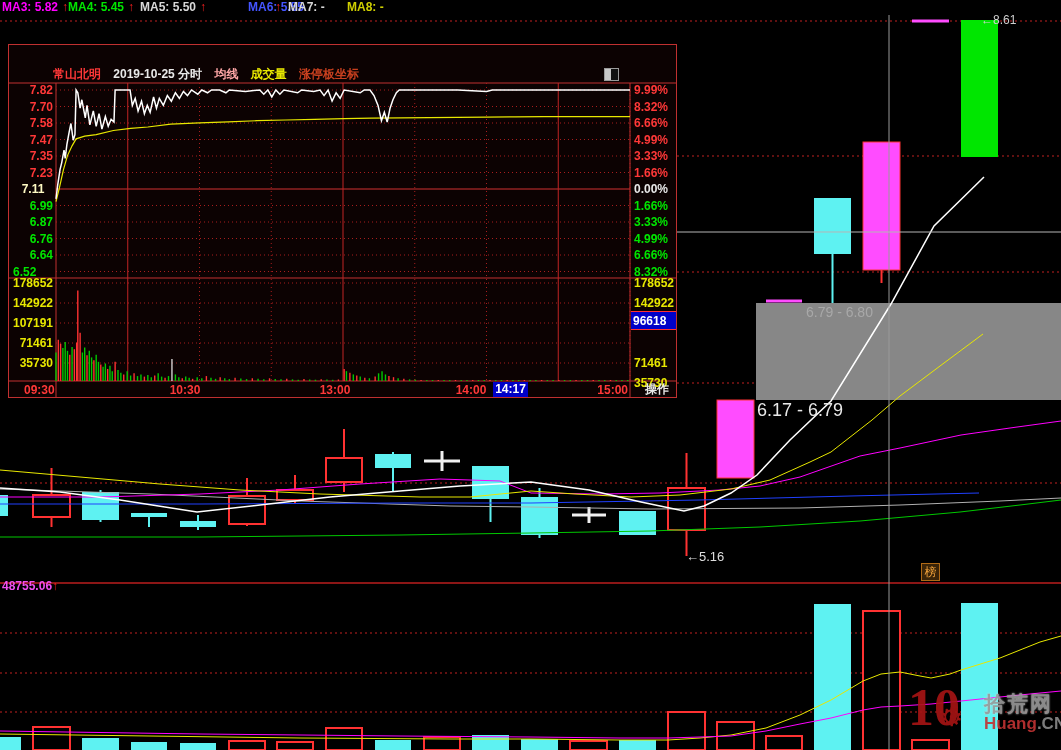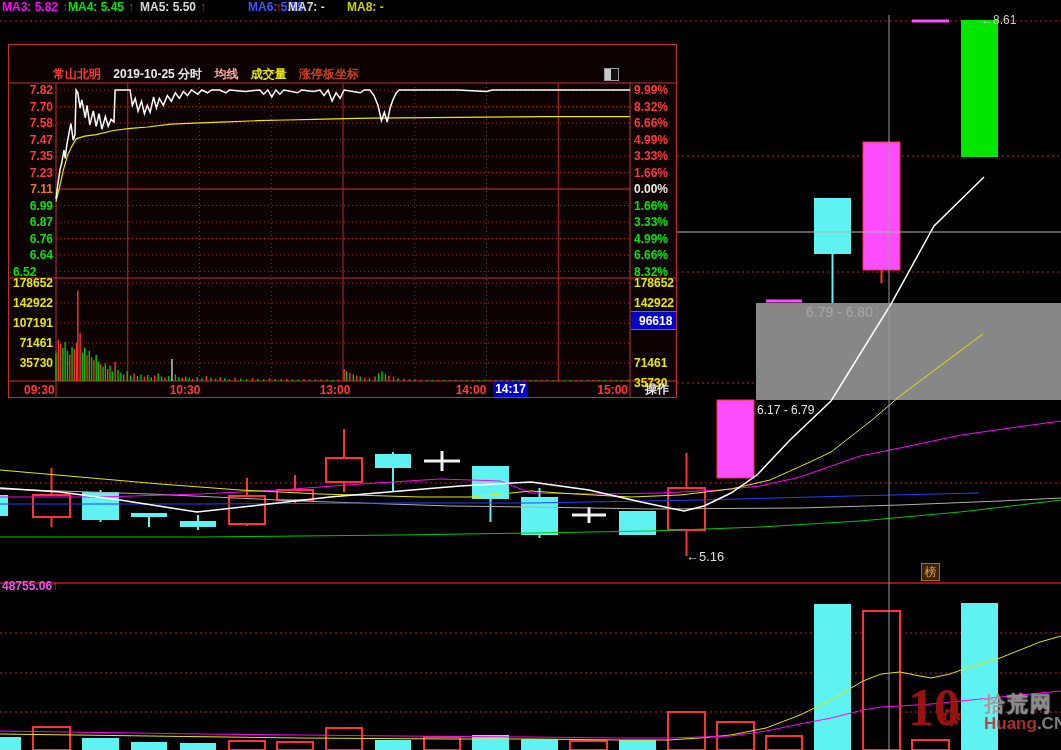--- a/index.html
+++ b/index.html
@@ -20,21 +20,21 @@
   #ow-min{position:absolute;right:22px;top:0;width:16px;text-align:center;color:#f5d9d9;cursor:default;}
   #ow-close{position:absolute;right:3px;top:0;width:16px;text-align:center;color:#f5d9d9;cursor:default;}
   #ow-toolbar{position:absolute;left:0;top:20px;width:100%;height:18px;font-size:12px;line-height:18px;font-weight:bold;}
   #ow-toolbar span{margin-right:9px;}
   #ow-paneicon{position:absolute;right:48px;top:3px;width:13px;height:11px;border:1px solid #9a9a9a;background:#111;}
   #ow-paneicon i{display:block;width:6px;height:11px;background:#c8c8c8;}
   #intraday-svg{position:absolute;left:0;top:0;}
   .ow-lbl{position:absolute;font-size:12px;font-weight:bold;white-space:nowrap;z-index:4;}
   #vol-highlight{position:absolute;left:622px;top:266px;width:45px;height:19px;background:#0000c8;
                  border-top:1px solid #ff3030;border-bottom:1px solid #ff3030;color:#fff;
-                 font-size:12px;font-weight:bold;line-height:19px;text-align:left;padding-left:8px;box-sizing:border-box;z-index:5;}
+                 font-size:12px;font-weight:bold;line-height:19px;text-align:left;padding-left:2px;box-sizing:border-box;z-index:5;}
   #time-highlight{position:absolute;left:484px;top:337px;width:35px;height:15px;background:#0000c8;color:#fff;
                   font-size:12px;font-weight:bold;line-height:15px;text-align:center;z-index:5;}
   #action-btn{position:absolute;left:629px;top:337px;width:38px;height:15px;color:#e8e8e8;
               font-size:12px;font-weight:bold;line-height:15px;text-align:center;z-index:5;}
   
   #gap-box-label{color:#a8a8a8;font-size:14px;}
   #rank-badge{position:absolute;left:921px;top:563px;width:17px;height:16px;background:#3a2408;
               border:1px solid #b06a16;color:#f0a23c;font-size:12px;line-height:16px;text-align:center;z-index:5;}
   #volmax-label{color:#f050f0;font-weight:bold;}
   
@@ -144,21 +144,21 @@
       <rect x="912" y="740" width="37" height="10" fill="#000" stroke="#ff3232" stroke-width="2"></rect>
       <rect x="961" y="603" width="37" height="147" fill="#5ef2f2"></rect>
       <polyline points="0,734 150,736 300,738 450,739 531,739 619,740 668,740 700,738 731,735 766,728 800,715 831,700 863,681 881,674 900,672 920,676 931,678 950,674 961,670 1000,658 1040,642 1061,636" fill="none" stroke="#e8e800" stroke-width="1"></polyline>
       <polyline points="0,731 200,734 400,736 531,737 619,738 668,738 700,737 731,736 766,731 800,724 831,718 863,710 881,707 900,706 931,704 961,701 1000,697 1040,693 1061,691" fill="none" stroke="#ff00ff" stroke-width="1"></polyline>
       <line x1="889" y1="15" x2="889" y2="750" stroke="#999" stroke-width="1"></line>
       <line x1="677" y1="232" x2="1061" y2="232" stroke="#b5b5b5" stroke-width="1"></line>
     </svg>
 
   <div class="abslbl" style="left:981px;top:13px;color:#cfcfcf;">←8.61</div>
   <div class="abslbl" id="gap-box-label" style="left:806px;top:305px;">6.79 - 6.80</div>
-  <div class="abslbl" style="left:757px;top:403px;color:#e8e8e8;font-size:12px;">6.17 - 6.79</div>
+  <div class="abslbl" style="left:757px;top:403px;color:#e8e8e8;font-size:18px;">6.17 - 6.79</div>
   <div class="abslbl" style="left:686px;top:550px;color:#dedede;font-size:13px;">←5.16</div>
   <div id="rank-badge">榜</div>
   <div class="abslbl" style="left:2px;top:579px;"><span id="volmax-label">48755.06</span><span class="up-arrow">↑</span></div>
 
   <div id="overlay-win">
     <div id="ow-toolbar">
       <span style="margin-left: 44px; color: rgb(255, 56, 56); text-align: right;">常山北明</span>
       <span style="color: rgb(232, 232, 232);">2019-10-25 分时</span>
       <span style="color: #fca5a5;">均线</span>
       <span style="color: rgb(232, 232, 0);">成交量</span>
@@ -333,21 +333,21 @@
         <polyline points="47,156.69230769230774 50.444,142.7307692307692 54.462,124.58076923076922 58.480000000000004,110.61923076923081 63.072,100.84615384615387 67.09,93.86538461538466 75.7,91.07307692307691 87.18,89.67692307692309 104.4,85.48846153846151 121.62,83.3942307692308 138.84,81.99807692307698 161.8,79.20576923076922 190.5,77.8096153846154 219.2,76.83230769230777 247.89999999999998,75.71538461538469 276.6,75.01730769230765 305.3,74.31923076923074 335.148,73.62115384615385 362.70000000000005,73.20230769230767 391.4,72.92307692307693 420.1,72.6438461538462 448.79999999999995,72.36461538461546 477.5,72.08538461538458 506.20000000000005,71.80615384615385 534.9,71.66653846153855 563.6,71.52692307692311 621,71.52692307692311" fill="none" stroke="#e8e800" stroke-width="1.2"></polyline>
         <polyline points="47,153.89999999999998 48.722,139.93846153846158 51.018,124.58076923076922 52.74,117.60000000000002 55.036,105.03461538461542 56.184,113.41153846153844 57.906,99.45000000000005 60.202,86.88461538461546 61.924,78.50769230769231 64.22,95.26153846153846 65.94200000000001,89.67692307692309 67.09,45 68.812,47.79230769230776 71.108,63.14999999999998 72.83,54.77307692307696 76.274,72.92307692307693 77.996,60.357692307692346 80.866,79.90384615384613 84.31,65.94230769230774 87.18,81.30000000000007 90.05,68.73461538461535 92.92,84.0923076923077 96.364,71.52692307692311 99.23400000000001,81.30000000000007 102.104,74.31923076923074 104.974,77.1115384615385 106.122,45 121.046,45 123.342,60.357692307692346 126.212,53.37692307692314 129.082,65.94230769230774 132.526,56.16923076923077 135.39600000000002,68.73461538461535 138.26600000000002,60.357692307692346 141.13600000000002,67.33846153846154 144.58,51.980769230769326 147.45,63.14999999999998 150.32,53.37692307692314 154.338,60.357692307692346 158.356,50.58461538461539 162.37400000000002,56.16923076923077 166.392,47.79230769230776 170.41,53.37692307692314 174.428,46.396153846153936 178.446,50.58461538461539 182.464,45 188.778,49.18846153846157 192.796,45 198.536,47.79230769230776 202.554,45 210.58999999999997,45 216.904,47.79230769230776 220.34799999999998,45 236.42000000000002,46.396153846153936 250.76999999999998,45 254.78799999999998,49.18846153846157 258.806,45 262.824,51.980769230769326 266.842,45 270.86,49.18846153846157 274.87800000000004,45 288.654,47.79230769230776 292.672,45 304.726,46.396153846153936 311.04,45 315.058,50.58461538461539 319.07599999999996,45 323.094,56.16923076923077 327.11199999999997,47.79230769230776 331.13,53.37692307692314 335.148,45 351.22,47.79230769230776 355.238,45 360.978,45 364.99600000000004,50.58461538461539 369.014,60.357692307692346 372.45799999999997,75.71538461538469 375.328,67.33846153846154 378.198,77.1115384615385 381.068,63.14999999999998 383.938,54.77307692307696 387.382,47.79230769230776 390.252,45 420.1,45 448.79999999999995,45 477.5,46.396153846153936 483.24,45 534.9,45 621,45" fill="none" stroke="#ffffff" stroke-width="1.5"></polyline>
       </svg>
     <div id="ow-labels">
         <div class="ow-lbl" style="color: rgb(255, 56, 56); top: 38px; left: 4px; width: 40px; text-align: right;">7.82</div>
         <div class="ow-lbl" style="color: rgb(255, 56, 56); top: 54.5px; left: 4px; width: 40px; text-align: right;">7.70</div>
         <div class="ow-lbl" style="color: rgb(255, 56, 56); top: 71px; left: 4px; width: 40px; text-align: right;">7.58</div>
         <div class="ow-lbl" style="color: rgb(255, 56, 56); top: 87.5px; left: 4px; width: 40px; text-align: right;">7.47</div>
         <div class="ow-lbl" style="color: rgb(255, 56, 56); top: 104px; left: 4px; width: 40px; text-align: right;">7.35</div>
         <div class="ow-lbl" style="color: rgb(255, 56, 56); top: 120.5px; left: 4px; width: 40px; text-align: right;">7.23</div>
-        <div class="ow-lbl" style="color: #f97316; top: 137px; left: 4px; width: 40px; text-align: right;">7.11</div>
+        <div class="ow-lbl" style="color: #fef9c3; top: 137px; left: 4px; width: 40px; text-align: center;">7.11</div>
         <div class="ow-lbl" style="color: rgb(0, 230, 0); top: 153.5px; left: 4px; width: 40px; text-align: right;">6.99</div>
         <div class="ow-lbl" style="color: rgb(0, 230, 0); top: 170px; left: 4px; width: 40px; text-align: right;">6.87</div>
         <div class="ow-lbl" style="color: rgb(0, 230, 0); top: 186.5px; left: 4px; width: 40px; text-align: right;">6.76</div>
         <div class="ow-lbl" style="color: rgb(0, 230, 0); top: 203px; left: 4px; width: 40px; text-align: right;">6.64</div>
         <div class="ow-lbl" style="color: rgb(0, 230, 0); top: 219.5px; left: 4px; width: 40px; ">6.52</div>
         <div class="ow-lbl" style="color: rgb(255, 56, 56); top: 38px; left: 625px;">9.99%</div>
         <div class="ow-lbl" style="color: rgb(255, 56, 56); top: 54.5px; left: 625px;">8.32%</div>
         <div class="ow-lbl" style="color: rgb(255, 56, 56); top: 71px; left: 625px;">6.66%</div>
         <div class="ow-lbl" style="color: rgb(255, 56, 56); top: 87.5px; left: 625px;">4.99%</div>
         <div class="ow-lbl" style="color: rgb(255, 56, 56); top: 104px; left: 625px;">3.33%</div>

